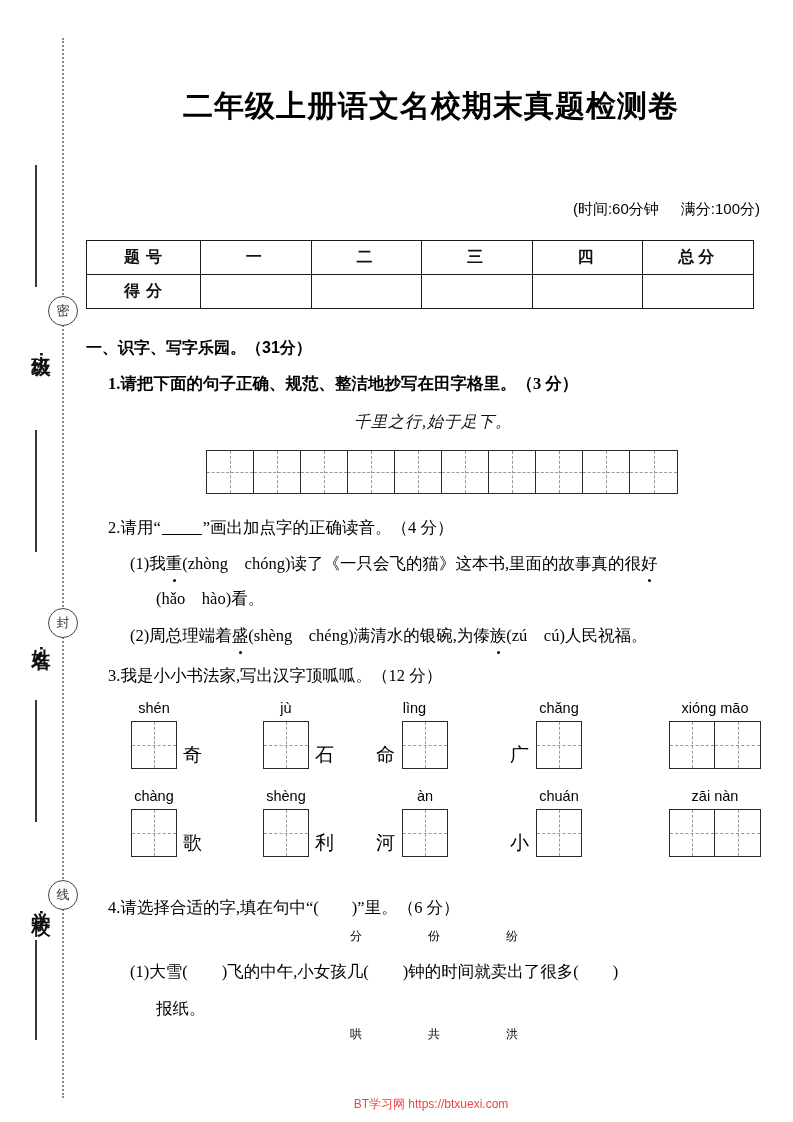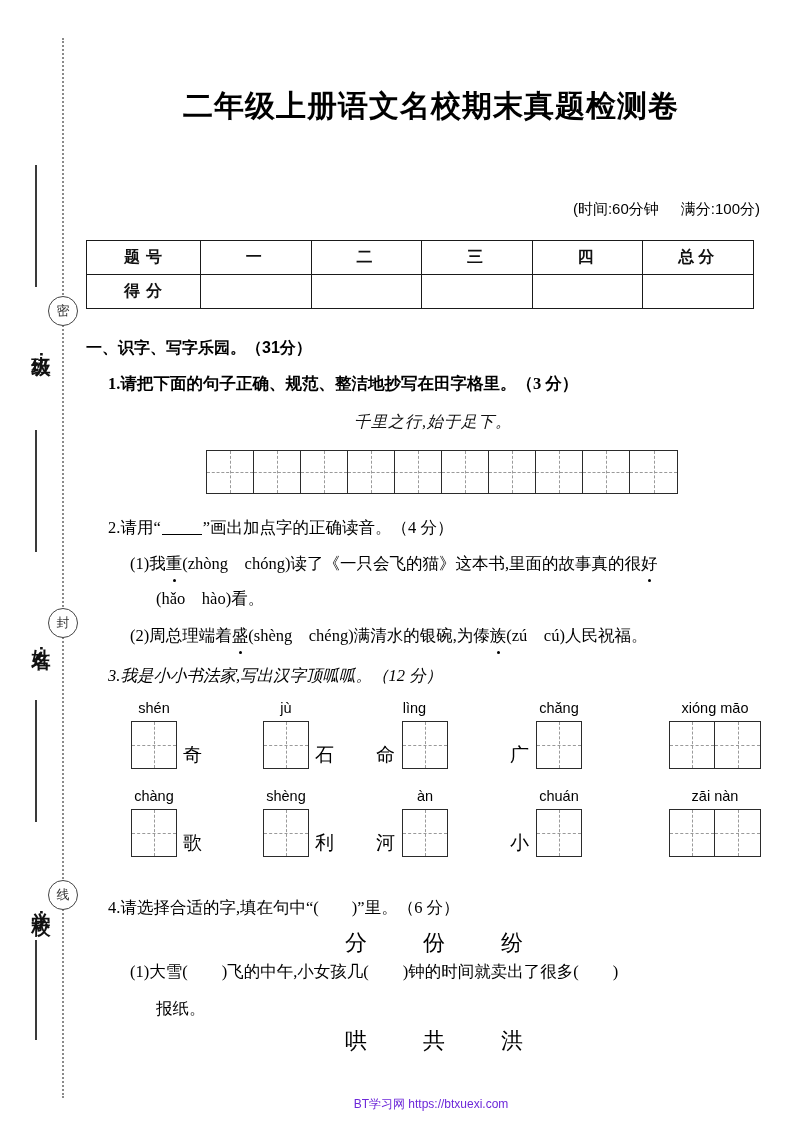--- a/index.html
+++ b/index.html
@@ -245,34 +245,34 @@
   .wg-side {
     position: absolute;
     font-family: "Liberation Serif", serif;
     font-size: 19px;
     color: #000;
   }
 
   .charrow {
     position: absolute;
     font-family: "Liberation Serif", serif;
-    font-size: 22px;
+    font-size: 12px;
     color: #000;
     letter-spacing: 2px;
   }
   .charrow span { display: inline-block; width: 78px; text-align: center; }
 
   #watermark {
     position: absolute;
     left: 0; top: 1096px;
     width: 690px;
     text-align: center;
     font-family: "Liberation Sans", sans-serif;
     font-size: 12px;
-    color: #6d28d9;
+    color: #ef4444;
   }
 </style>
 </head>
 <body>
 
 <div id="seal-sidebar">
   <div class="seal-dotline"></div>
 
   <div class="seal-rule" style="top:165px;height:122px;"></div>
   <div class="seal-rule" style="top:430px;height:122px;"></div>
@@ -349,21 +349,21 @@
 
   <div class="qline" style="left:44px; top:553px;">
     <span>(1)我</span><span class="dotted-char">重</span><span>(zhòng　chóng)读了《一只会飞的猫》这本书,里面的故事真的很</span><span class="dotted-char">好</span>
   </div>
   <div class="qline" style="left:70px; top:588px;">(hǎo　hào)看。</div>
 
   <div class="qline" style="left:44px; top:625px;">
     <span>(2)周总理端着</span><span class="dotted-char">盛</span><span>(shèng　chéng)满清水的银碗,为傣</span><span class="dotted-char">族</span><span>(zú　cú)人民祝福。</span>
   </div>
 
-  <div class="qline" style="left:22px; top:665px;font-style:italic;">3.我是小小书法家,写出汉字顶呱呱。（12 分）</div>
+  <div class="qline" style="left:22px; top:665px;">3.我是小小书法家,写出汉字顶呱呱。（12 分）</div>
   <div id="wordgrid-row-1">
       <div class="wg-item" style="left: 45px; top: 700px; width: 46px; height: 70px;">
         <div class="wg-py">shén</div>
         <div class="wbox single" style="left: 0px; top: 21px; width: 46px; height: 48px;"></div>
         <div class="wg-side" style="top: 42px; left: 52px;">奇</div>
       </div>
       <div class="wg-item" style="left: 177px; top: 700px; width: 46px; height: 70px;">
         <div class="wg-py">jù</div>
         <div class="wbox single" style="left: 0px; top: 21px; width: 46px; height: 48px;"></div>
         <div class="wg-side" style="top: 42px; left: 52px;">石</div>

